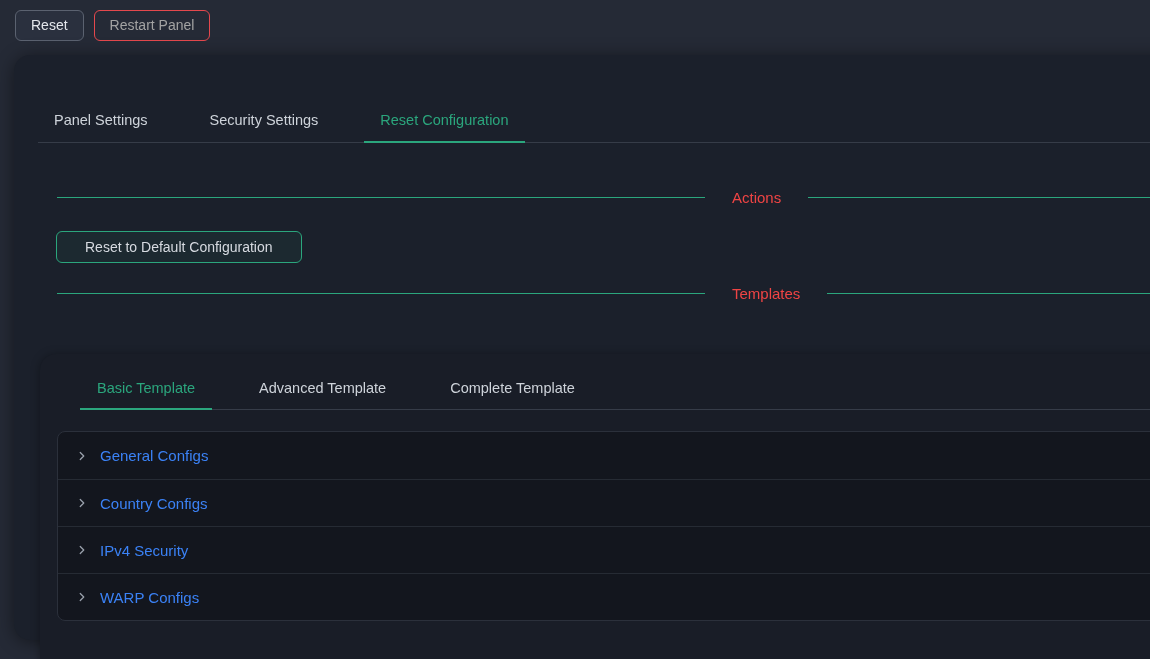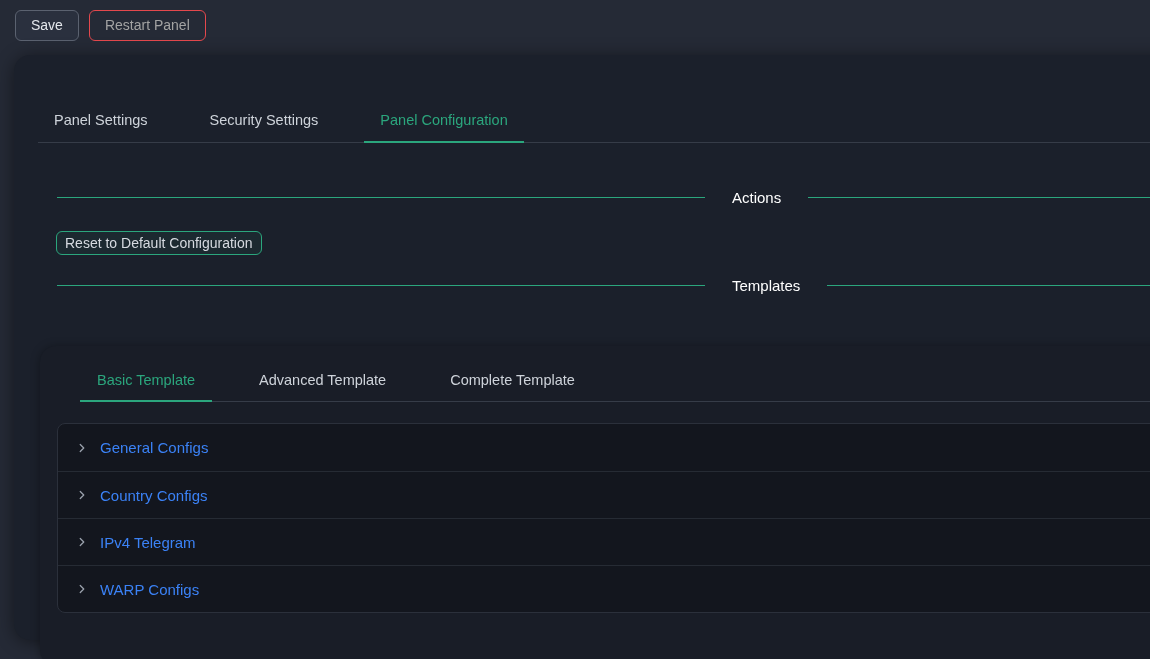--- a/index.html
+++ b/index.html
@@ -85,33 +85,33 @@
     margin-right:0;
   }
   .divider .line {
     border-top:1px solid #2ba67d;
     height:0;
   }
   .divider .line-left { flex:0 0 648px; }
   .divider .line-right { flex:1; }
   .divider .divider-label {
     font-size:15px;
-    color:#ffffff;
+    color:#ef4444;
     margin:0 27px;
     white-space:nowrap;
   }
   .divider-actions   { margin-top:43px; }
   .divider-templates { margin-top:19px; }
 
   
   .btn-reset {
     display:block;
     margin:23px 0 0 42px;
-    height:24px;
-    padding:0 8px;
+    height:32px;
+    padding:0 28px;
     background:rgba(43,166,125,0.07);
     border:1px solid #2ba67d;
     border-radius:6px;
     color:#d6dae0;
     font-size:14px;
     font-family:inherit;
     cursor:pointer;
   }
 
   
@@ -149,30 +149,30 @@
   }
   .collapse-label {
     font-size:15px;
     color:#3b82f6;
   }
 </style>
 </head>
 <body>
 
 <div class="topbar">
-  <button class="btn btn-save">Save</button>
+  <button class="btn btn-save">Reset</button>
   <button class="btn btn-restart">Restart Panel</button>
 </div>
 
 <div class="main-card">
 
   <div class="tabs tabs-outer">
     <div class="tab">Panel Settings</div>
     <div class="tab">Security Settings</div>
-    <div class="tab active">Panel Configuration</div>
+    <div class="tab active">Reset Configuration</div>
   </div>
 
   <div class="divider divider-actions">
     <span class="line line-left"></span>
     <span class="divider-label">Actions</span>
     <span class="line line-right"></span>
   </div>
 
   <button class="btn-reset">Reset to Default Configuration</button>
 
@@ -209,21 +209,21 @@
         </span>
         <span class="collapse-label">Country Configs</span>
       </div>
 
       <div class="collapse-row">
         <span class="chevron">
           <svg viewBox="0 0 24 24" fill="none" stroke="#9aa1ac" stroke-width="2.2" stroke-linecap="round" stroke-linejoin="round" width="14" height="14">
             <polyline points="9 6 15 12 9 18"></polyline>
           </svg>
         </span>
-        <span class="collapse-label">IPv4 Telegram</span>
+        <span class="collapse-label">IPv4 Security</span>
       </div>
 
       <div class="collapse-row">
         <span class="chevron">
           <svg viewBox="0 0 24 24" fill="none" stroke="#9aa1ac" stroke-width="2.2" stroke-linecap="round" stroke-linejoin="round" width="14" height="14">
             <polyline points="9 6 15 12 9 18"></polyline>
           </svg>
         </span>
         <span class="collapse-label">WARP Configs</span>
       </div>

